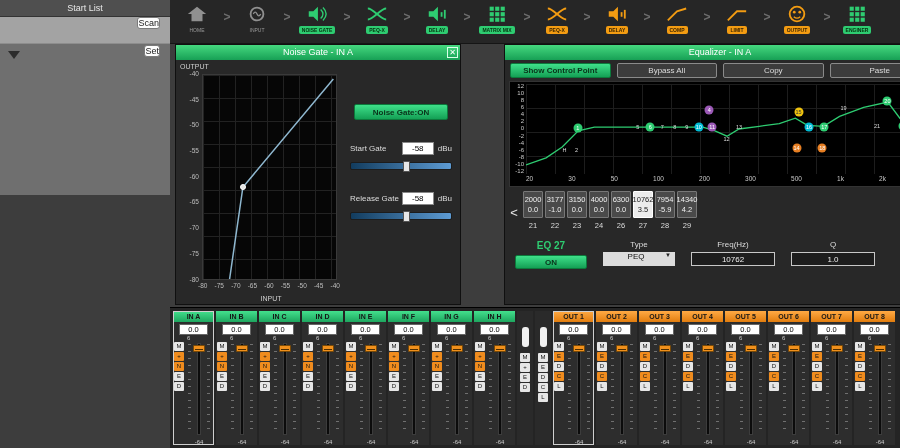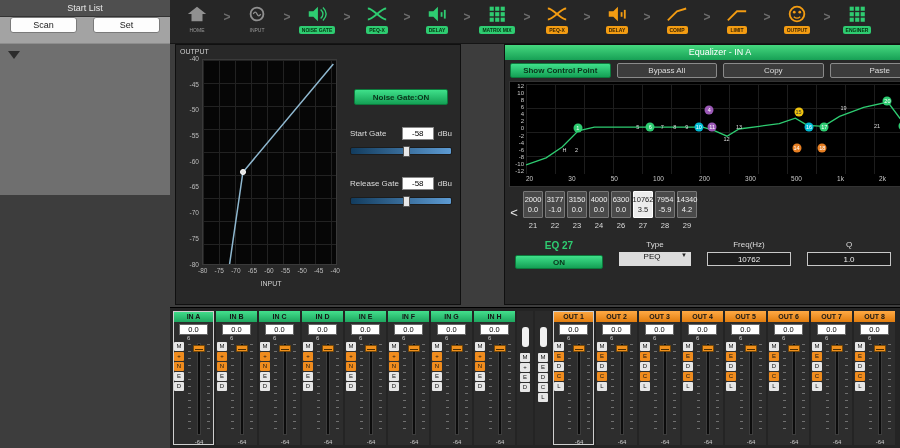--- a/index.html
+++ b/index.html
@@ -3,21 +3,21 @@
 <meta charset="utf-8">
 <style>
   * { box-sizing: border-box; margin: 0; padding: 0; }
   html,body { width:900px; height:448px; }
   body { font-family:"Liberation Sans", sans-serif; background:#3d3d3d; overflow:hidden; }
   .app { position:relative; width:900px; height:448px; background:#3d3d3d; overflow:hidden; }
 
   
   .sidebar { position:absolute; left:0; top:0; width:170px; height:448px; background:#3d3d3d; }
   .sidebar-header { height:17px; background:#4f4f4f; color:#e8e8e8; font-size:9px; line-height:17px; text-align:center; border-bottom:1px solid #333; }
-  .sidebar-btnrow { height:26px; background:#a3a3a3; display:flex; align-items:flex-start; gap:16px; padding:0 10px; }
+  .sidebar-btnrow { height:26px; background:#a3a3a3; display:flex; align-items:flex-end; gap:16px; padding:0 10px;flex-direction:column; }
   .side-btn { flex:1; height:16px; background:#fdfdfd; border:1px solid #7a7a7a; border-radius:3px; font-size:9px; color:#222; font-family:inherit; }
   .sidebar-list { height:152px; background:#6f6f6f; border-top:1px solid #8d8d8d; }
   .tri { width:0; height:0; border-left:6px solid transparent; border-right:6px solid transparent; border-top:8px solid #2c2c2c; margin:7px 0 0 8px; }
 
   
   .toolbar { position:absolute; left:170px; top:0; width:730px; height:44px; background:#262626; display:flex; align-items:flex-start; padding:3px 2px 0; border-bottom:1px solid #151515; }
   .chain-item { width:50px; display:flex; flex-direction:column; align-items:center; cursor:pointer; }
   .chain-icon { width:26px; height:22px; display:flex; align-items:center; justify-content:center; }
   .chain-label { font-size:5px; white-space:nowrap; padding:1px 3px; border-radius:2px; margin-top:1px; line-height:1.2; }
   .chain-label.inactive { color:#9a9a9a; }
@@ -64,21 +64,21 @@
   .eq-xticks span { font-size:6.5px; color:#c8c8c8; line-height:1; }
   .eq-pt { position:absolute; width:9px; height:9px; border-radius:50%; transform:translate(-50%,-50%); font-size:5.5px; line-height:9px; text-align:center; color:#ddd; cursor:pointer; }
   .band-row { display:flex; align-items:flex-start; margin:4px 2px 0; gap:2px; }
   .band-arrow { width:14px; height:42px; color:#e8e8e8; font-size:13px; display:flex; align-items:center; justify-content:center; cursor:pointer; }
   .band { width:20px; cursor:pointer; }
   .band-box { height:27px; border:1px solid #777; background:#4a4a4a; color:#f0f0f0; font-size:7.5px; display:flex; flex-direction:column; justify-content:center; align-items:center; line-height:1.3; border-radius:1px; }
   .band.selected .band-box { background:#ececec; color:#222; border-color:#fff; }
   .band-num { text-align:center; font-size:7.5px; color:#ddd; margin-top:3px; }
   .eq-ctrl-row { display:flex; margin:7px 10px 0; gap:16px; align-items:flex-start; }
   .eq-name { color:#2ecc71; font-weight:bold; font-size:10px; text-align:center; margin-bottom:4px; }
-  .eq-on { width:88px; height:14px; background:linear-gradient(#3fe08a,#14a055); border:1px solid #0c7a3c; border-radius:2px; color:#09331a; font-size:8px; font-weight:bold; font-family:inherit; display:block; }
+  .eq-on { width:72px; height:14px; background:linear-gradient(#3fe08a,#14a055); border:1px solid #0c7a3c; border-radius:2px; color:#09331a; font-size:8px; font-weight:bold; font-family:inherit; display:block; }
   .ctrl-label { font-size:8px; color:#ddd; text-align:center; margin-bottom:3px; }
   .type-select { width:72px; height:14px; background:#dcdcdc; color:#111; font-size:8px; display:flex; align-items:flex-start; padding:0 4px; cursor:pointer; }
   .type-select .val { flex:1; text-align:center; }
   .dd-arrow { font-size:6px; color:#222; }
   .ctrl-box { width:84px; height:14px; background:#1d1d1d; border:1px solid #c7c7c7; color:#eee; font-size:8px; text-align:center; line-height:13px; }
 
   
   .mixer { position:absolute; left:170px; top:307px; width:730px; height:141px; background:#242424; border-top:1px solid #000; display:flex; gap:2px; padding:3px; }
   .strip { width:41px; background:#2d2d2d; display:flex; flex-direction:column; }
   .strip.hl { outline:1px solid #cfcfcf; outline-offset:-1px; }
@@ -254,20 +254,24 @@
               <rect x="10" y="14" width="4.5" height="4.5"></rect>
               <rect x="16" y="14" width="4.5" height="4.5"></rect>
             </g>
           </svg>
         </div>
         <div class="chain-label green">ENGINER</div>
       </div>
     </div>
 
   <div class="panel ng-panel">
+    <div class="panel-title">
+      <span>Noise Gate - IN A</span>
+      <span class="close-x">✕</span>
+    </div>
     <div class="ng-body">
       <div class="ng-graph-wrap">
         <div class="ng-ylabel">OUTPUT</div>
         <div class="ng-yticks" id="ng-yticks">
             <span>-40</span>
             <span>-45</span>
             <span>-50</span>
             <span>-55</span>
             <span>-60</span>
             <span>-65</span>

